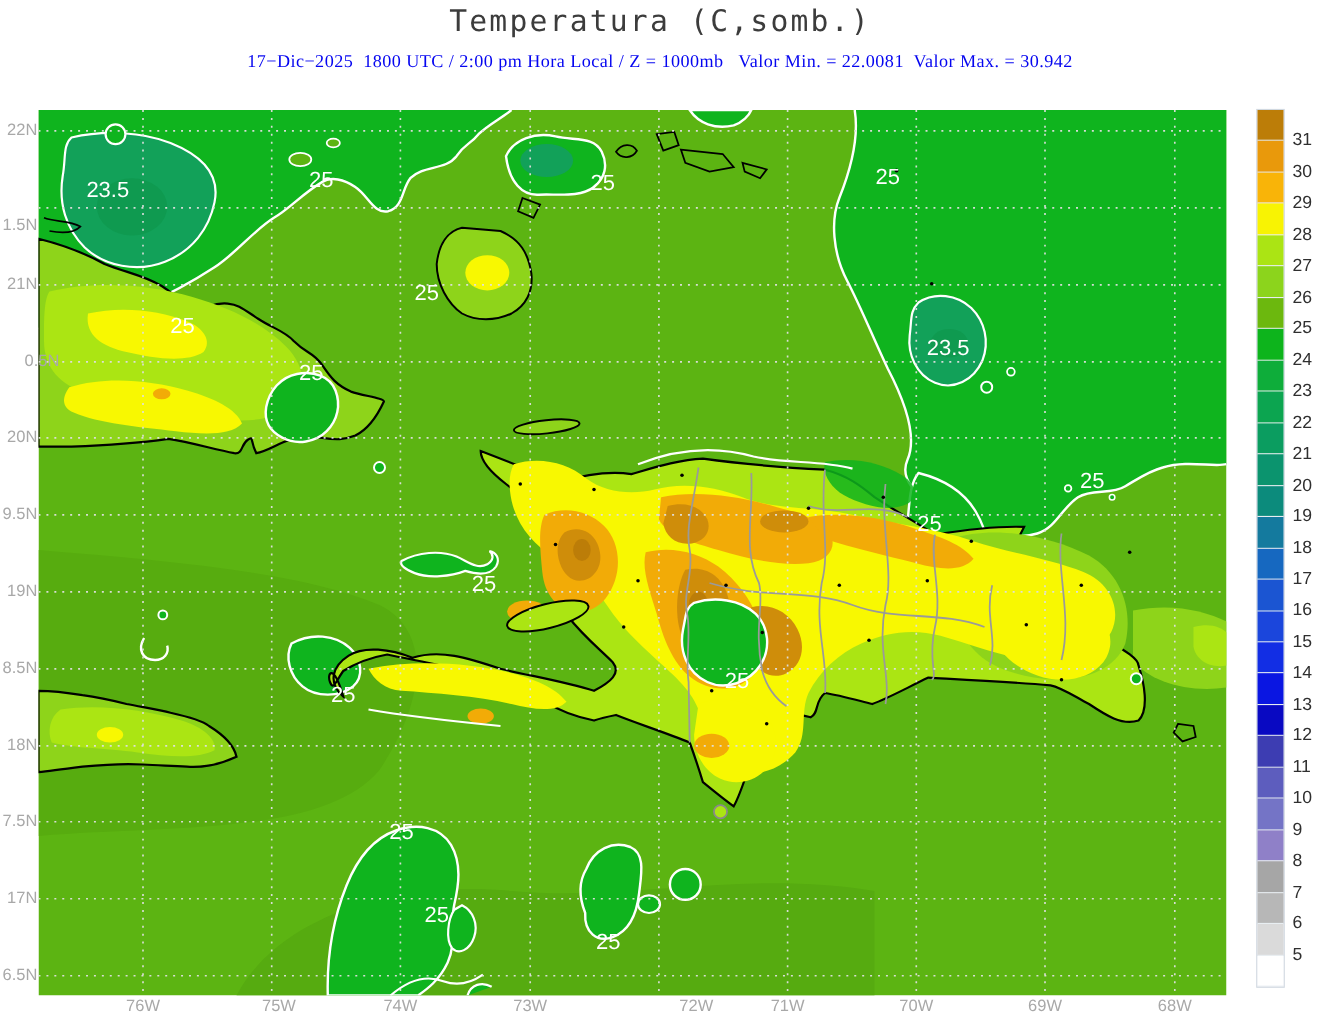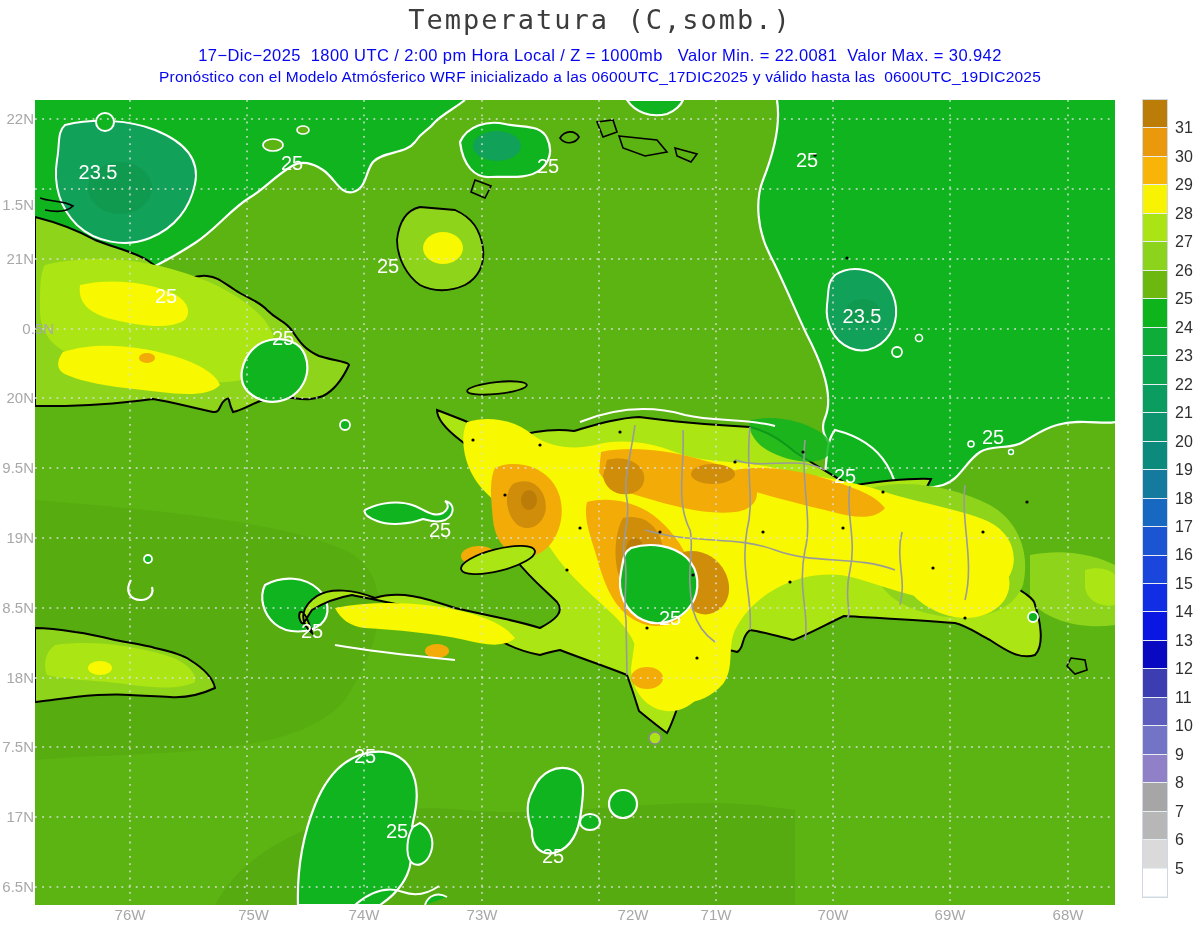--- a/index.html
+++ b/index.html
@@ -7,21 +7,21 @@
     position:relative;width:1200px;height:927px;background:#ffffff;
     font-family:"Liberation Sans",sans-serif;overflow:hidden;
   }
   .title{
     position:absolute;top:4px;left:0;width:1200px;text-align:center;
     font-family:"DejaVu Sans Mono",monospace;font-size:27px;letter-spacing:2px;
     color:#3c3c3c;white-space:pre;
   }
   .hline{
     position:absolute;left:0;width:1200px;text-align:center;
-    font-family:Liberation Sans, sans-serif;color:#0505f0;white-space:pre;
+    font-family:Liberation Serif, serif;color:#0505f0;white-space:pre;
   }
   .hline.l2{top:46px;font-size:16.5px;letter-spacing:0.4px;}
   .hline.l3{top:68px;font-size:15.5px;letter-spacing:0.2px;}
   .map-wrap{position:absolute;left:35px;top:100px;width:1080px;height:734px;border-radius:20px;}
   .axis-label{
     position:absolute;color:#a8a8a8;font-size:15px;
     font-family:"Liberation Sans",sans-serif;
   }
   .lat-label{width:34px;text-align:right;left:0;}
   .lon-label{width:44px;text-align:center;top:906px;}
@@ -46,21 +46,20 @@
     font-family:"Liberation Sans",sans-serif;font-size:20px;fill:#ffffff;
   }
 </style>
 </head>
 <body>
 
 <div class="canvas">
 
   <div class="title">Temperatura (C,somb.)</div>
   <div class="hline l2">17−Dic−2025  1800 UTC / 2:00 pm Hora Local / Z = 1000mb   Valor Min. = 22.0081  Valor Max. = 30.942</div>
-  <div class="hline l3">Pronóstico con el Modelo Atmósferico WRF inicializado a las 0600UTC_17DIC2025 y válido hasta las  0600UTC_19DIC2025</div>
 
   <div class="map-wrap">
     <svg id="mapsvg" width="1080" height="805" viewBox="0 0 1080 805" xmlns="http://www.w3.org/2000/svg">
       <defs>
           <clipPath id="mapclip">
             <rect x="0" y="0" width="1080" height="805"></rect>
           </clipPath>
         </defs>
       <g clip-path="url(#mapclip)">
 

